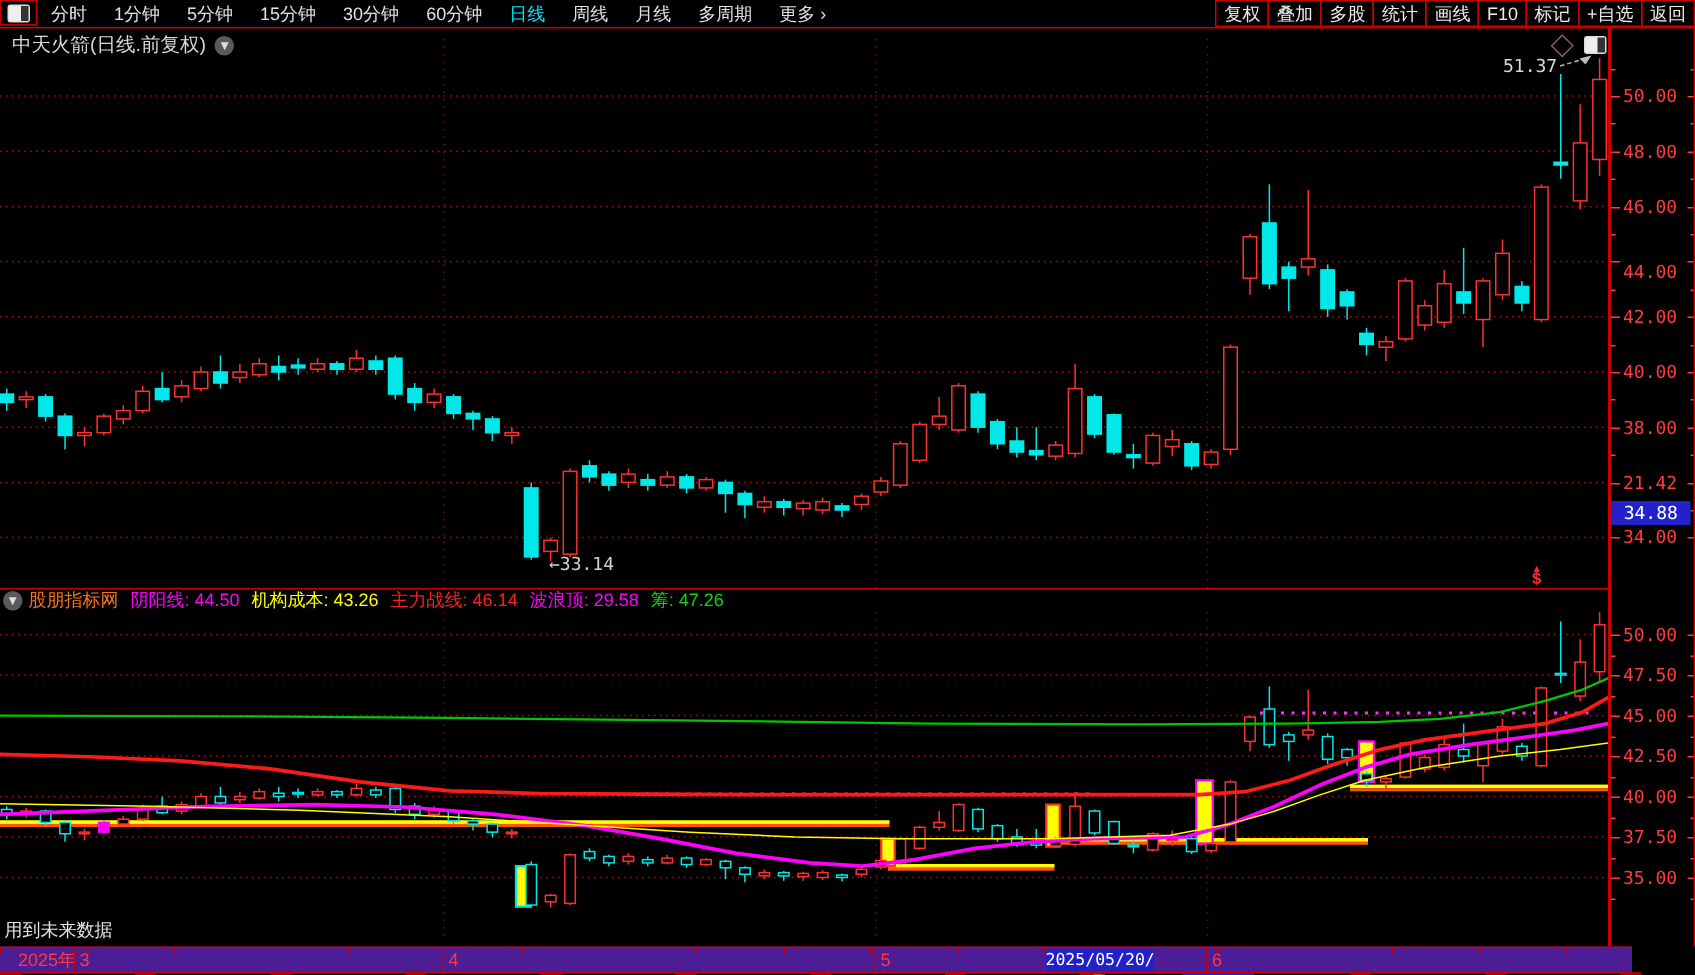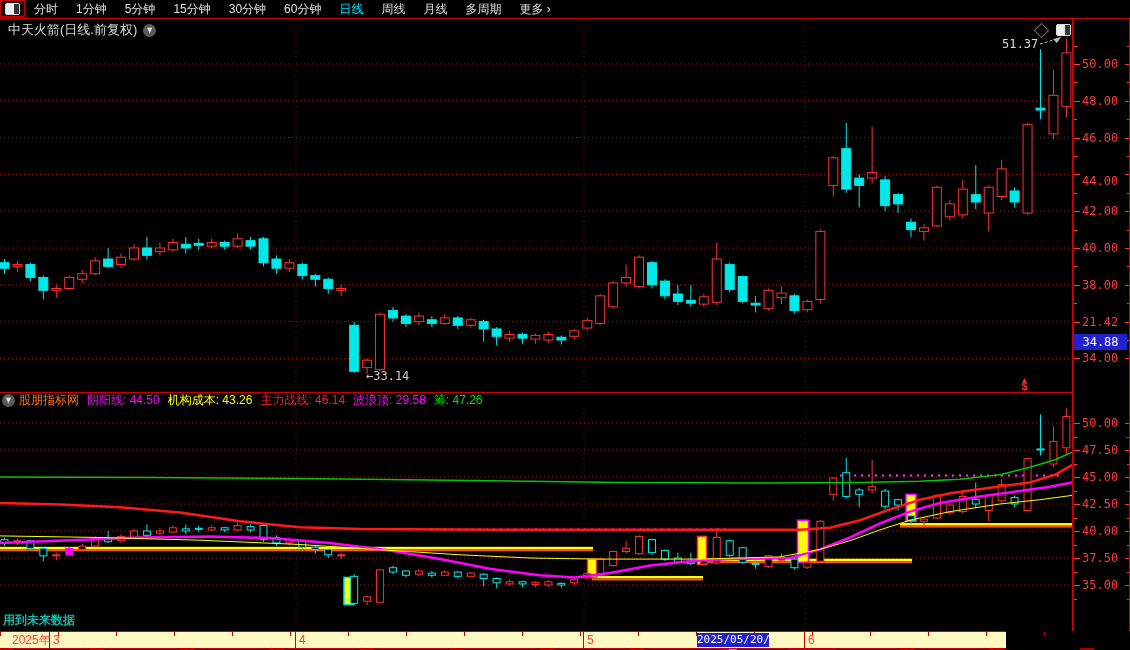--- a/index.html
+++ b/index.html
@@ -42,22 +42,22 @@
   
   #ind-header{position:absolute;left:0;top:392px;width:1072px;height:16px;display:flex;align-items:center;z-index:4;}
   #ind-header .circle-chevron{margin:0 4px 0 2px;}
   .ind-name{color:#f97316;font-size:12px;margin-right:8px;}
   .ind-val{font-size:12px;margin-right:8px;white-space:nowrap;}
   
   #money-icon{position:absolute;left:1021px;top:377px;color:#ff2a2a;text-align:center;z-index:5;line-height:6px;}
   #money-icon .hat{font-size:7px;display:block;}
   #money-icon .s{font-size:11px;font-weight:bold;display:block;}
   
-  #status-note{position:absolute;left:3px;top:612px;color:#14b8a6;font-size:12px;z-index:4;font-weight:bold;}
-  #timeline{position:absolute;left:0;top:631px;width:1006px;height:16px;background:#fef9c3;
+  #status-note{position:absolute;left:3px;top:612px;color:#e5e5e5;font-size:12px;z-index:4;}
+  #timeline{position:absolute;left:0;top:631px;width:1088px;height:16px;background:#4c1d95;
             border-top:1px solid #c80000;border-bottom:1px solid #c80000;box-sizing:content-box;z-index:3;}
   #timeline .weekticks{position:absolute;left:0;top:0;width:1072px;height:4px;
        background:repeating-linear-gradient(to right,#c80000 0 1px,transparent 1px 58px);}
   .month-line{position:absolute;top:0;width:1px;height:16px;background:#c80000;}
   .tl-label{position:absolute;top:1px;color:#ff3b3b;font-size:12px;line-height:14px;white-space:nowrap;}
   #date-badge{position:absolute;left:697px;top:1px;width:72px;height:14px;background:#2121cc;color:#fff;
               font-size:11px;line-height:14px;text-align:center;font-family:"DejaVu Sans Mono",monospace;}
   #bottom-strip{position:absolute;left:0;top:648px;width:1130px;height:2px;background:#000;}
   #bottom-strip .marks{position:absolute;left:0;top:0;width:100%;height:2px;
        background:repeating-linear-gradient(to right,#900 0 14px,transparent 14px 90px);}
@@ -82,20 +82,31 @@
         <span class="menu-item">1分钟</span>
         <span class="menu-item">5分钟</span>
         <span class="menu-item">15分钟</span>
         <span class="menu-item">30分钟</span>
         <span class="menu-item">60分钟</span>
         <span class="menu-item active">日线</span>
         <span class="menu-item">周线</span>
         <span class="menu-item">月线</span>
         <span class="menu-item">多周期</span>
         <span class="menu-item">更多 ›</span>
+      </div>
+    <div id="menu-right">
+        <span class="menu-btn">复权</span>
+        <span class="menu-btn">叠加</span>
+        <span class="menu-btn">多股</span>
+        <span class="menu-btn">统计</span>
+        <span class="menu-btn">画线</span>
+        <span class="menu-btn">F10</span>
+        <span class="menu-btn">标记</span>
+        <span class="menu-btn">+自选</span>
+        <span class="menu-btn">返回</span>
       </div>
   </div>
 
   <div id="titlebar">
     <span id="chart-title">中天火箭(日线.前复权)</span>
     <span class="circle-chevron">▼</span>
   </div>
 
   <div id="win-icons">
     <span class="diamond-icon"></span>

